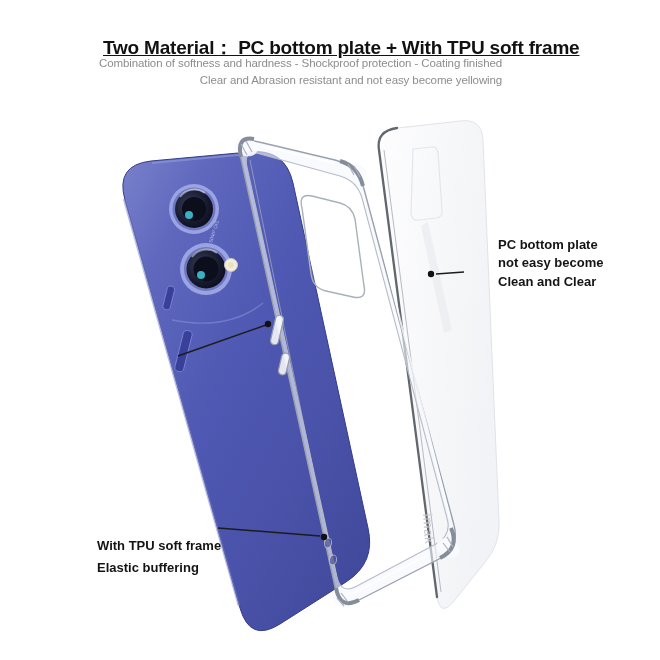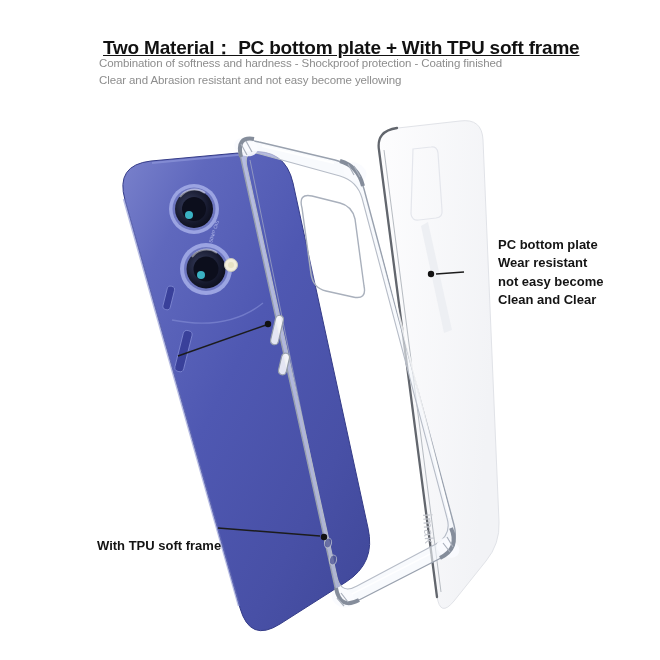--- a/index.html
+++ b/index.html
@@ -7,21 +7,21 @@
     position:relative;width:660px;height:660px;background:#ffffff;
     overflow:hidden;font-family:"Liberation Sans",sans-serif;
   }
   .illustration{position:absolute;left:0;top:0;width:660px;height:660px;}
   .page-title{
     position:absolute;left:99px;top:31px;margin:4px;
     font-size:19px;font-weight:700;color:#111;letter-spacing:-0.2px;white-space:pre;text-decoration:underline;
   }
   .subtitle{
     position:absolute;left:99px;top:55px;margin:0;
-    font-size:11.5px;font-weight:400;color:#8d8d8d;letter-spacing:-0.1px;line-height:17px;
+    font-size:11.5px;font-weight:400;color:#8d8d8d;letter-spacing:-0.1px;line-height:17px;text-align:right;
   }
   .note{position:absolute;font-size:13px;font-weight:700;color:#141414;white-space:nowrap;}
   .note-button{left:113px;top:336px;line-height:16.5px;}
   .note-plate{left:498px;top:236px;line-height:18.4px;}
   .note-tpu{left:97px;top:535px;line-height:22px;}
 </style>
 </head>
 <body>
 
 <div class="stage">
@@ -141,22 +141,22 @@
       <path d="M 436,274 L 464,272" fill="none"></path>
       <circle cx="431" cy="274" r="3.2" fill="#111" stroke="none"></circle>
       <path d="M 218,528 L 320,536" fill="none"></path>
       <circle cx="324" cy="537" r="3.2" fill="#111" stroke="none"></circle>
     </g>
   </svg>
 
 
   <div class="note note-plate">
     <div>PC bottom plate</div>
-    <div>Wear resistant</div>
     <div>not easy become</div>
     <div>Clean and Clear</div>
   </div>
 
   <div class="note note-tpu">
     <div>With TPU soft frame</div>
+    <div>Elastic buffering</div>
   </div>
 
 </div>
 
 </body></html>

